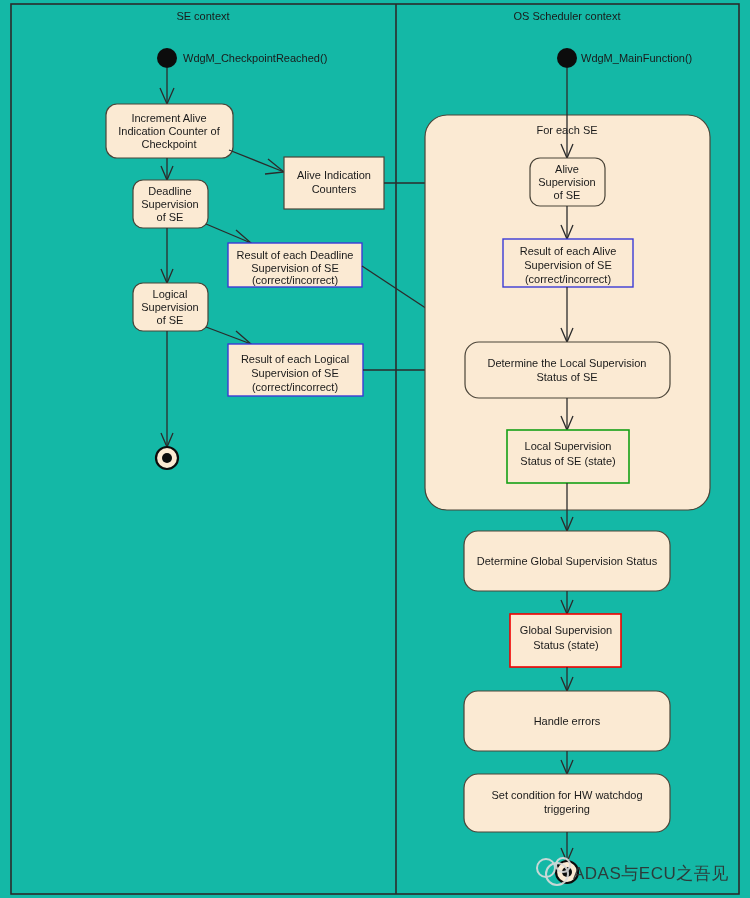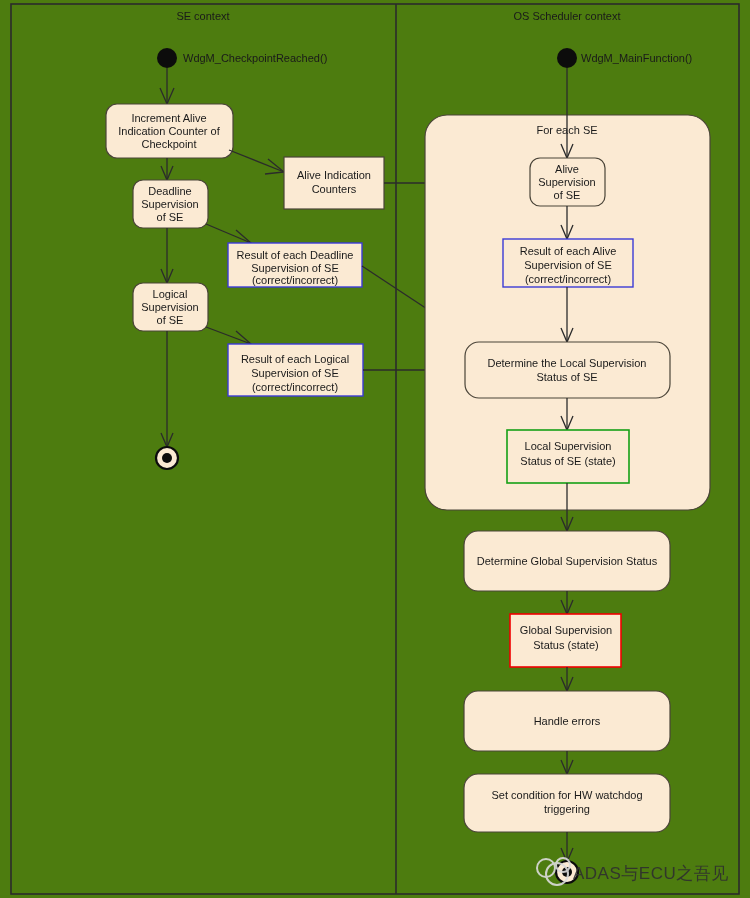--- a/index.html
+++ b/index.html
@@ -7,21 +7,21 @@
     padding: 0;
     background: #ffffff;
   }
   body {
     font-family: "Liberation Sans", sans-serif;
   }
   #page {
     position: relative;
     width: 750px;
     height: 898px;
-    background: #4d7c0f;
+    background: #14b8a6;
     overflow: hidden;
   }
   svg#diagram {
     position: absolute;
     left: 0;
     top: 0;
     width: 750px;
     height: 898px;
   }
   .node-text {

